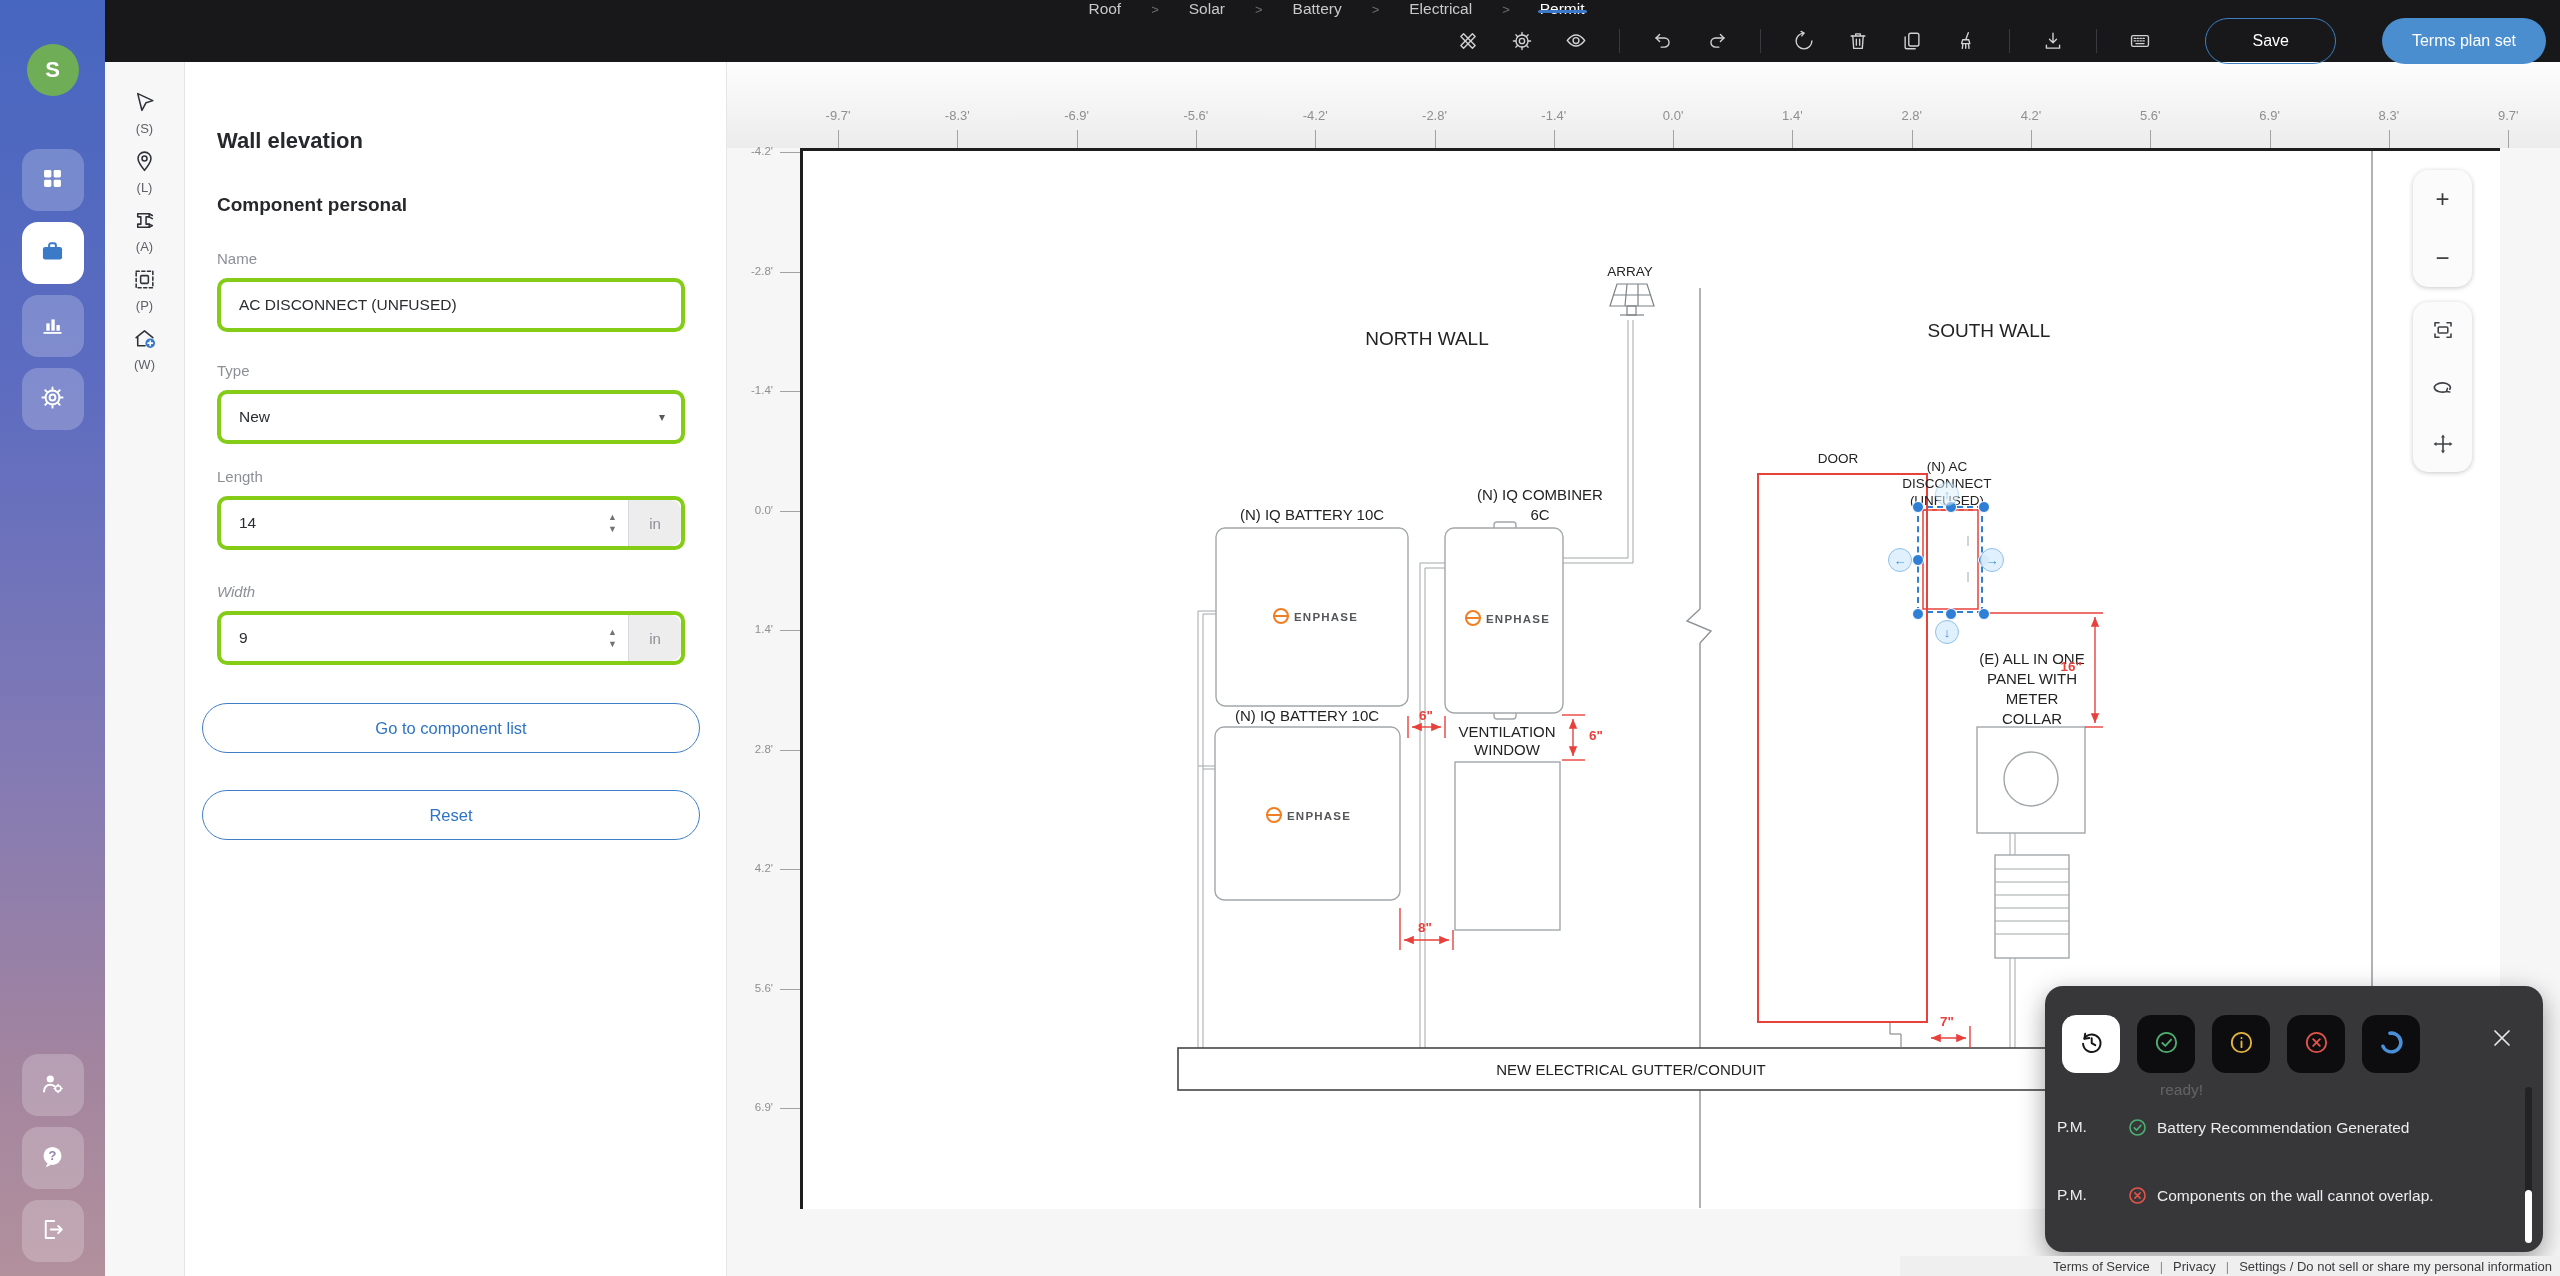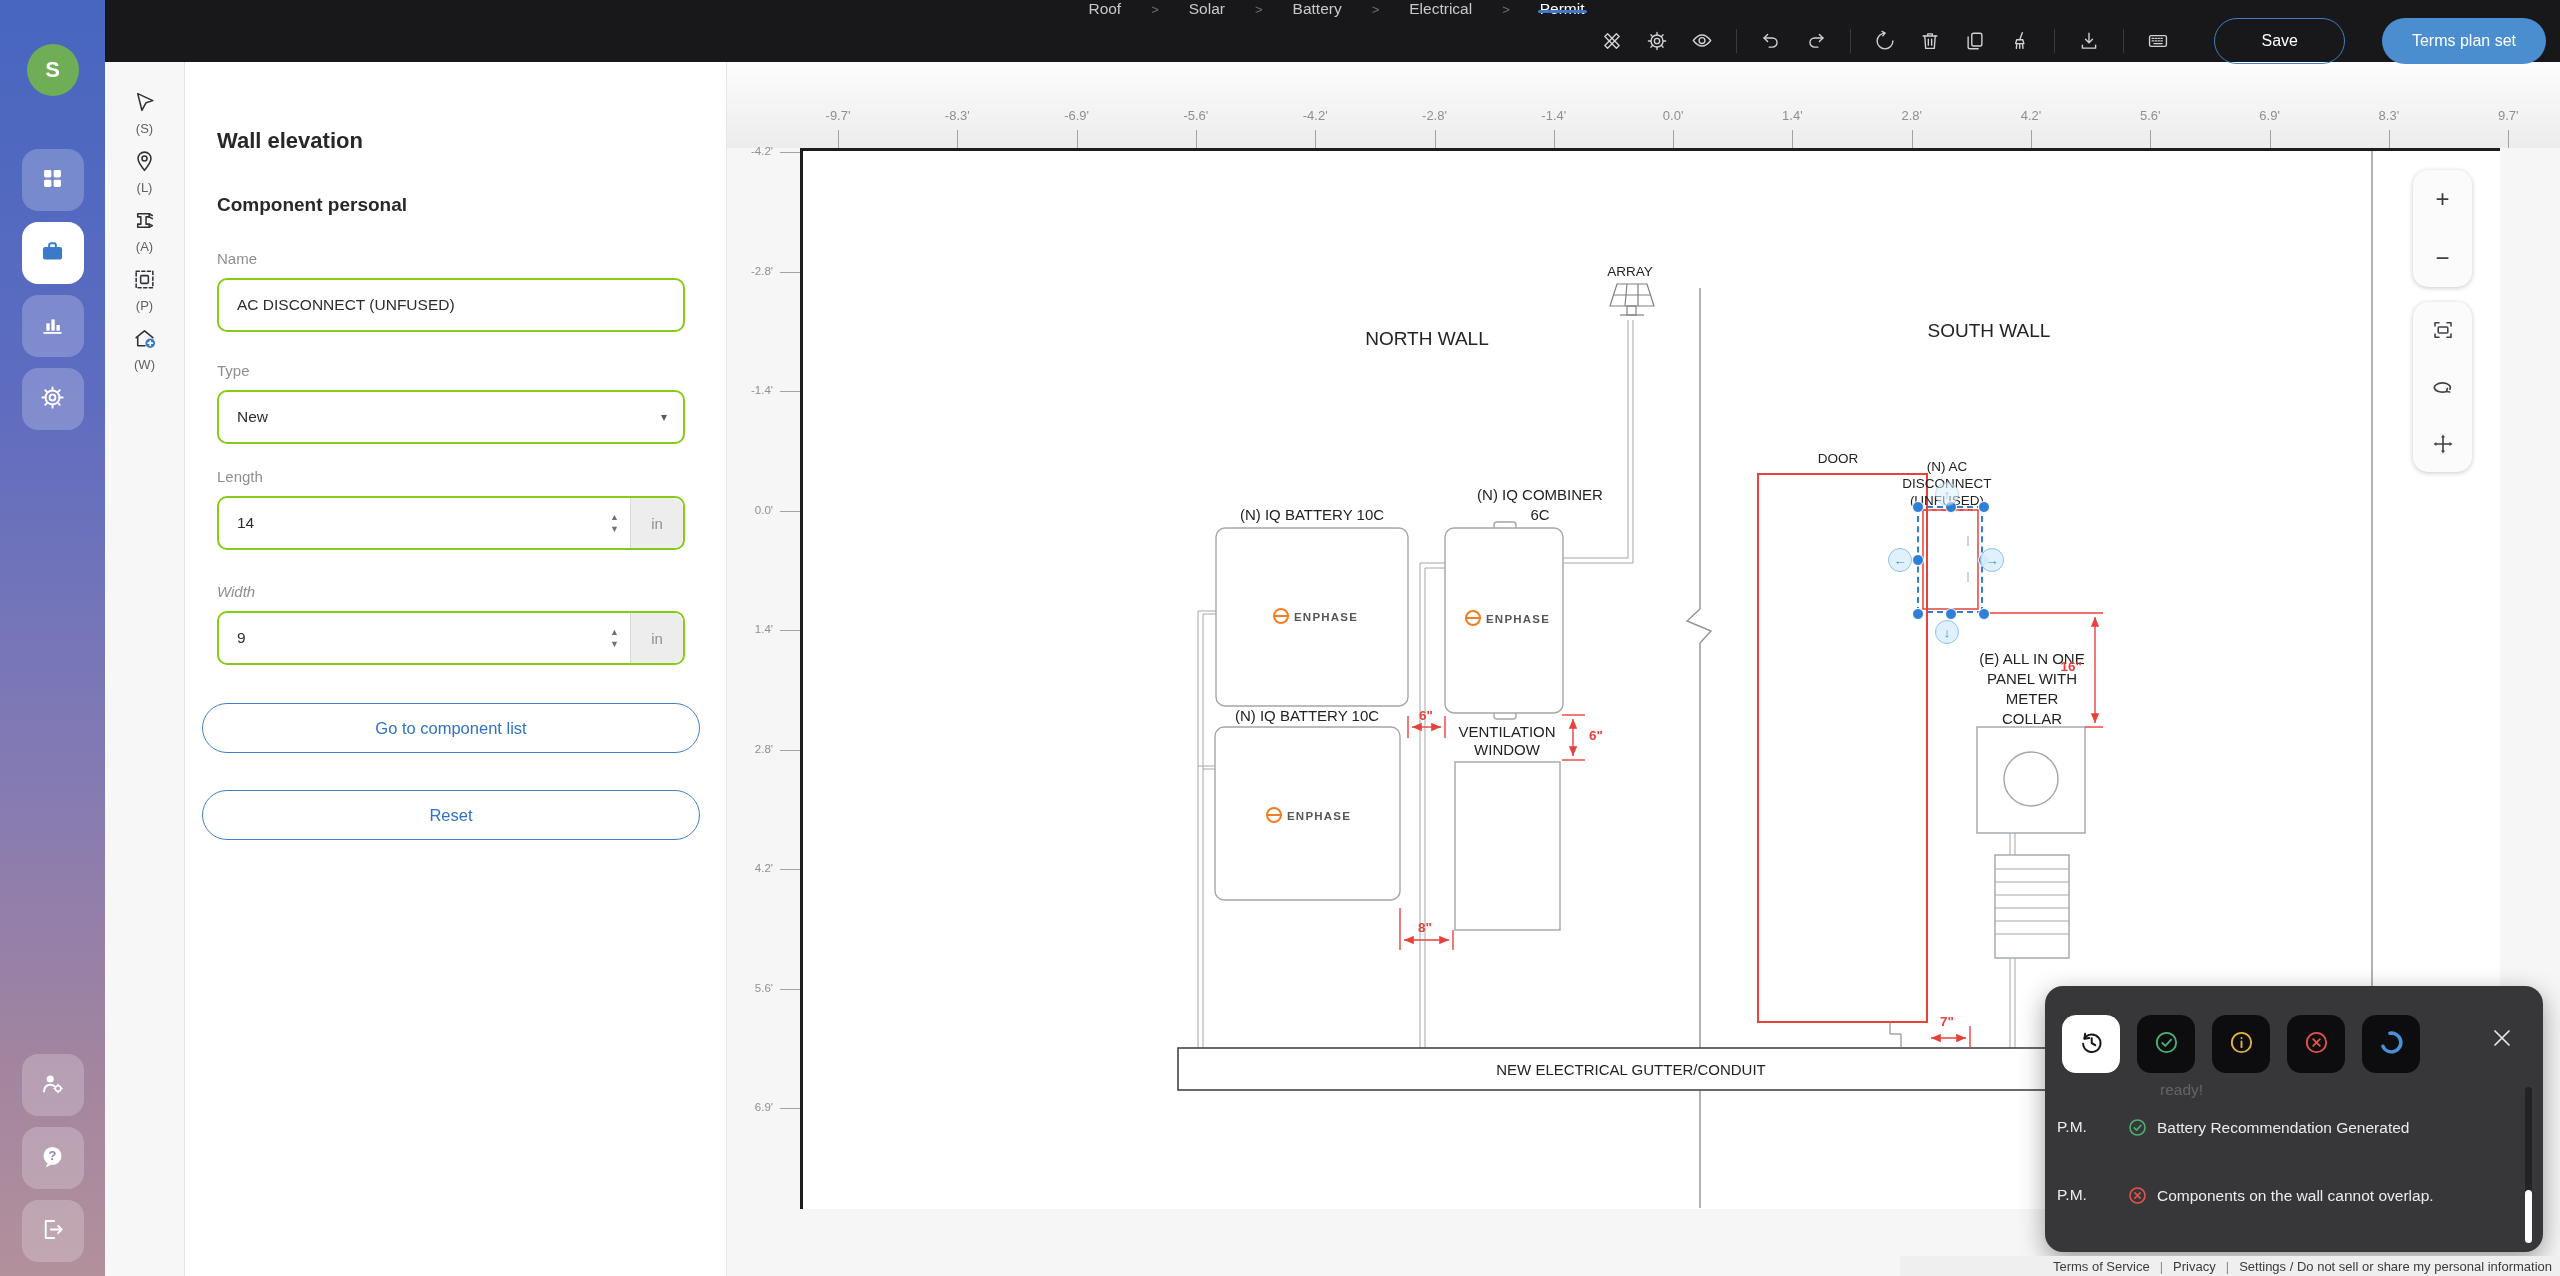--- a/index.html
+++ b/index.html
@@ -4,21 +4,21 @@
 <style>
   html,body{margin:0;padding:0;background:#222;}
   .stage{position:relative;width:2560px;height:1276px;background:#f6f6f6;font-family:"Liberation Sans",sans-serif;overflow:hidden;}
   
   .topbar{position:absolute;left:105px;top:0;right:0;height:62px;background:#18181a;display:flex;align-items:center;padding:0 14px 0 50px;box-sizing:border-box;z-index:6;flex-direction:column;}
   .breadcrumbs{display:flex;align-items:stretch;height:100%;}
   .crumb{color:#c9c9cc;font-size:15.5px;display:flex;align-items:center;padding:0 2px;margin-right:28px;position:relative;cursor:pointer;}
   .crumb.active{color:#fff;}
   .crumb.active::after{content:"";position:absolute;left:0;right:0;bottom:5px;height:3px;border-radius:2px;background:#3c78c9;}
   .bc-sep{color:#6e6e72;font-size:13px;display:flex;align-items:center;margin-right:28px;}
-  .tb-tools{margin-left:auto;display:flex;align-items:center;gap:23px;}
+  .tb-tools{margin-left:auto;display:flex;align-items:center;gap:32px;}
   .tb-icon{width:22px;height:22px;display:flex;cursor:pointer;}
   .tb-icon svg{width:22px;height:22px;stroke:#d2d2d4;fill:none;stroke-width:1.5;stroke-linecap:round;stroke-linejoin:round;}
   .tb-div{width:1px;height:24px;background:#3a3a3e;}
   .btn-save{margin-left:22px;height:46px;padding:0 46px;border-radius:26px;border:1.5px solid #3d7fc4;background:transparent;color:#fff;font-size:16px;font-family:inherit;cursor:pointer;}
   .btn-update{margin-left:14px;height:46px;padding:0 30px;border-radius:26px;background:#4a8ed0;border:none;color:#fff;font-size:16px;font-family:inherit;cursor:pointer;}
   
   .sidebar{position:absolute;left:0;top:0;width:105px;height:1276px;background:linear-gradient(180deg,#4766bf 0%,#5d6cc0 30%,#837ab4 60%,#a2849f 83%,#b2909c 100%);display:flex;flex-direction:column;align-items:center;z-index:7;}
   .avatar{margin-top:44px;width:52px;height:52px;border-radius:50%;background:#6fae57;color:#fff;font-size:22px;font-weight:700;display:flex;align-items:center;justify-content:center;}
   .side-menu{margin-top:53px;display:flex;flex-direction:column;gap:11px;}
   .side-item{width:62px;height:62px;border-radius:16px;background:rgba(255,255,255,.22);display:flex;align-items:center;justify-content:center;cursor:pointer;}
@@ -28,21 +28,21 @@
   
   .toolstrip{position:absolute;left:105px;top:62px;width:80px;bottom:0;background:#f7f7f8;border-right:1px solid #e4e4e6;display:flex;flex-direction:column;align-items:center;padding-top:28px;box-sizing:border-box;gap:13px;z-index:5;}
   .tool{display:flex;flex-direction:column;align-items:center;gap:2px;cursor:pointer;}
   .tool svg{width:25px;height:25px;stroke:#2f3338;fill:none;stroke-width:1.5;stroke-linecap:round;stroke-linejoin:round;}
   .tool-label{font-size:13px;color:#5d6167;}
   
   .panel{position:absolute;left:185px;top:62px;width:542px;bottom:0;background:#fff;border-right:1px solid #e6e6e8;box-sizing:border-box;padding:66px 41px 0 32px;z-index:5;}
   .panel-title{font-size:22px;font-weight:700;color:#26282c;}
   .section-title{margin-top:40px;font-size:19px;font-weight:700;color:#26282c;}
   .field-label{margin-top:30px;font-size:15px;color:#8c9096;}
-  .input{margin-top:11px;position:relative;height:54px;border:2px solid #84cc16;border-radius:10px;display:flex;align-items:center;padding-left:18px;font-size:15.5px;color:#2b2d31;box-sizing:border-box;background:#fff;}
+  .input{margin-top:11px;position:relative;height:54px;border:4px solid #84cc16;border-radius:10px;display:flex;align-items:center;padding-left:18px;font-size:15.5px;color:#2b2d31;box-sizing:border-box;background:#fff;}
   .input .chevron{position:absolute;right:16px;color:#55585c;font-size:12px;}
   .spin{position:absolute;right:64px;display:flex;flex-direction:column;gap:5px;align-items:center;}
   .spin span{font-size:9px;color:#6f7276;line-height:7px;cursor:pointer;}
   .unit{position:absolute;right:0;top:0;bottom:0;width:52px;background:#ededee;border-left:1px solid #d7dadc;border-radius:0 10px 10px 0;display:flex;align-items:center;justify-content:center;color:#8c9096;font-size:15px;}
   .pill-btn{margin-left:-15px;width:calc(100% + 30px);height:50px;border-radius:26px;border:1.5px solid #3f7fc6;background:#fff;color:#2e73c4;font-size:16.5px;font-weight:500;display:flex;align-items:center;justify-content:center;cursor:pointer;box-sizing:border-box;}
   .mt37{margin-top:37px;} .mt38{margin-top:38px;}
   
   .canvas{position:absolute;left:727px;top:62px;right:0;bottom:0;background:#f6f6f6;overflow:hidden;}
   .ruler-top-strip{position:absolute;left:0;top:0;right:0;height:86px;background:linear-gradient(180deg,#fdfdfd,#ececec);}
   .rt-tick{position:absolute;top:68px;width:1px;height:18px;background:#a3a3a3;}

